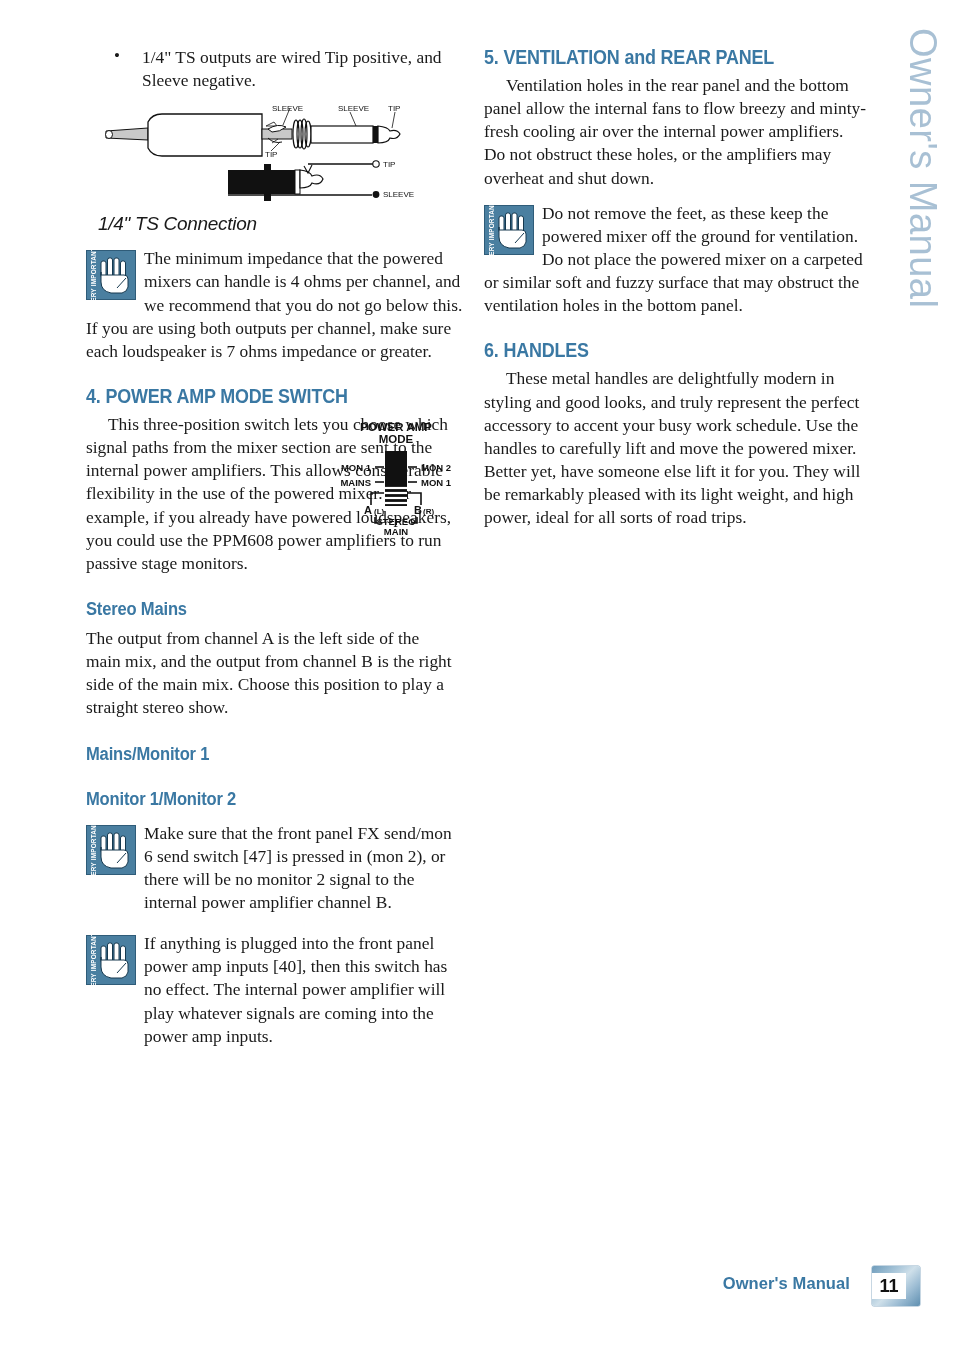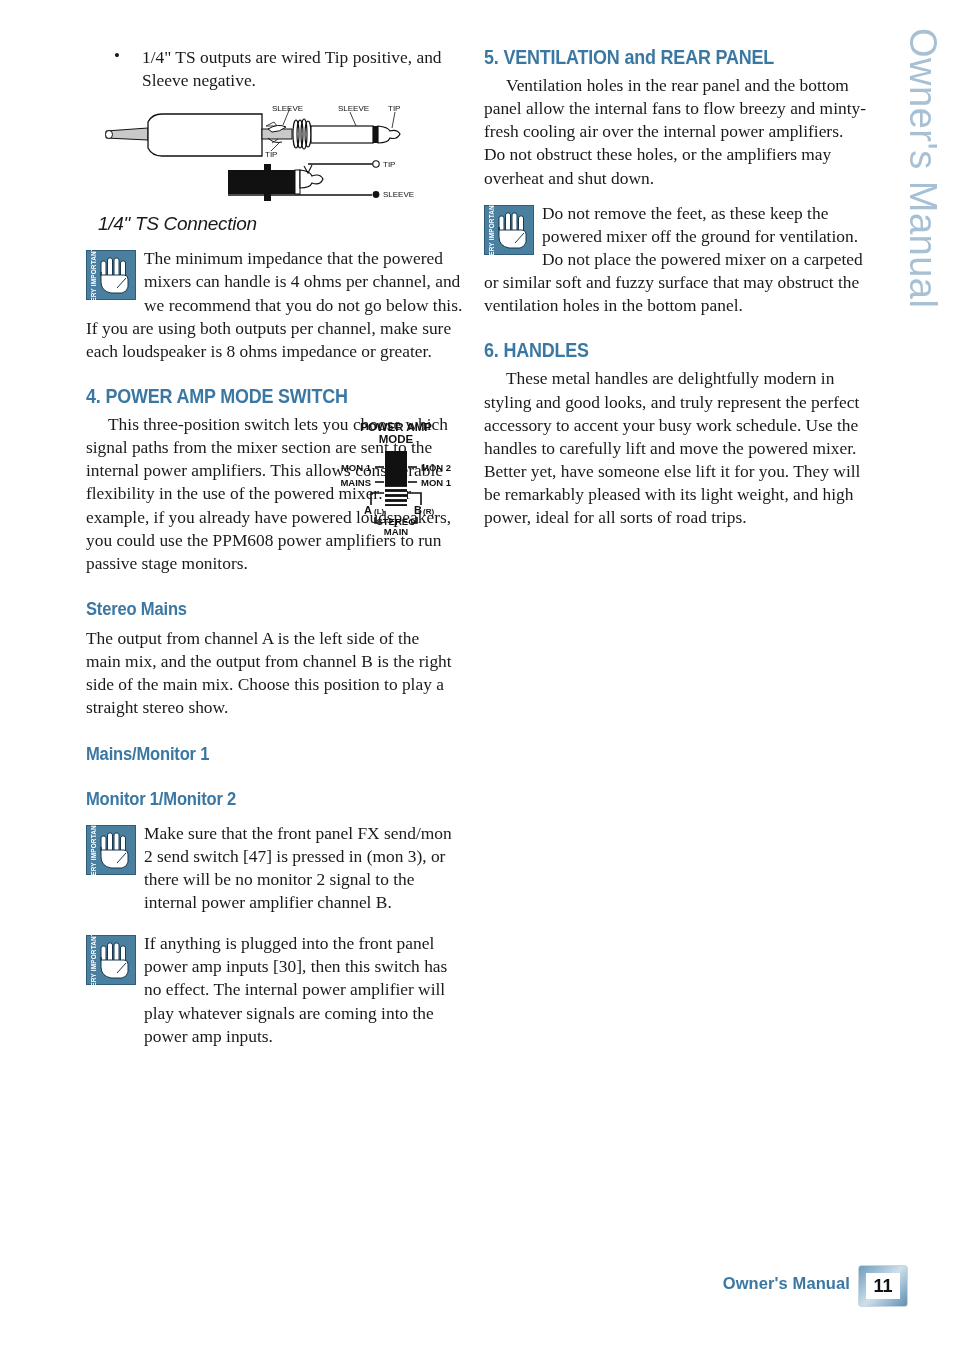--- a/index.html
+++ b/index.html
@@ -195,29 +195,28 @@
     right: 104px;
     top: 8px;
     font-family: "Liberation Sans", sans-serif;
     font-weight: bold;
     font-size: 16.5px;
     color: #3a78a3;
     letter-spacing: 0.1px;
   }
   .page-badge {
     position: absolute;
-    right: 47px;
+    right: 34px;
     top: 0px;
     width: 48px;
     height: 40px;
     background: linear-gradient(135deg,#6e9cbb 0%, #a6c4d8 30%, #cfe0ea 50%, #9dbdd4 72%, #5f8fb0 100%);
     border-radius: 2px;
     display: flex;
     align-items: center;
-    justify-content: center;
     box-shadow: 0 0 0 0.5px #8fb0c7;
   }
   .page-badge .inner {
     width: 34px;
     height: 26px;
     background: #ffffff;
     display: flex;
     align-items: center;
     justify-content: center;
     font-family: "Liberation Sans", sans-serif;
@@ -306,21 +305,21 @@
           <g fill="#ffffff" stroke="#16394f" stroke-width="1">
             <rect x="3" y="6" width="5" height="17" rx="2"></rect>
             <rect x="9.5" y="3" width="5" height="20" rx="2"></rect>
             <rect x="16" y="3" width="5" height="20" rx="2"></rect>
             <rect x="22.5" y="6" width="5" height="17" rx="2"></rect>
             <path d="M3,17 l0,10 q0,9 10,11 l11,0 q5,-1 6,-6 l0,-8 q0,-4 -4,-4 l-23,0 z"></path>
             <path d="M28,23 l-9,10" fill="none"></path>
           </g>
         </svg>
       </div>
-      <p>The minimum impedance that the powered mixers can handle is 4 ohms per channel, and we recommend that you do not go below this. If you are using both outputs per channel, make sure each loudspeaker is 8 ohms impedance or greater.</p>
+      <p>The minimum impedance that the powered mixers can handle is 4 ohms per channel, and we recommend that you do not go below this. If you are using both outputs per channel, make sure each loudspeaker is 7 ohms impedance or greater.</p>
     </div>
 
     <h2 class="section">4. POWER AMP MODE SWITCH</h2>
 
     <p class="body" style="shape-outside: polygon(0 0, 100% 0, 100% 118px, 300px 118px, 300px 0);">This three-position switch lets you choose which signal paths from the mixer section are sent to the internal power amplifiers. This allows considerable flexibility in the use of the powered mixer. For example, if you already have powered loudspeakers, you could use the PPM608 power amplifiers to run passive stage monitors.</p>
 
     <div class="sub-body">
       <h3 class="sub">Stereo Mains</h3>
       <p>The output from channel A is the left side of the main mix, and the output from channel B is the right side of the main mix. Choose this position to play a straight stereo show.</p>
     </div>
@@ -341,40 +340,40 @@
             <g fill="#ffffff" stroke="#16394f" stroke-width="1">
               <rect x="3" y="6" width="5" height="17" rx="2"></rect>
               <rect x="9.5" y="3" width="5" height="20" rx="2"></rect>
               <rect x="16" y="3" width="5" height="20" rx="2"></rect>
               <rect x="22.5" y="6" width="5" height="17" rx="2"></rect>
               <path d="M3,17 l0,10 q0,9 10,11 l11,0 q5,-1 6,-6 l0,-8 q0,-4 -4,-4 l-23,0 z"></path>
               <path d="M28,23 l-9,10" fill="none"></path>
             </g>
           </svg>
         </div>
-        <p style="padding-left:58px;margin-left:0;width:310px;">Make sure that the front panel FX send/mon 2 send switch [47] is pressed in (mon 3), or there will be no monitor 2 signal to the internal power amplifier channel B.</p>
+        <p style="padding-left:58px;margin-left:0;width:310px;">Make sure that the front panel FX send/mon 6 send switch [47] is pressed in (mon 2), or there will be no monitor 2 signal to the internal power amplifier channel B.</p>
       </div>
 
       <div class="callout" style="margin-left:0;width:368px;margin-top:18px;">
         <div class="vi-icon">
           <div class="vi-text">
             <span>VERY IMPORTANT</span>
           </div>
           <svg width="34" height="40" viewBox="0 0 34 40" xmlns="http://www.w3.org/2000/svg">
             <g fill="#ffffff" stroke="#16394f" stroke-width="1">
               <rect x="3" y="6" width="5" height="17" rx="2"></rect>
               <rect x="9.5" y="3" width="5" height="20" rx="2"></rect>
               <rect x="16" y="3" width="5" height="20" rx="2"></rect>
               <rect x="22.5" y="6" width="5" height="17" rx="2"></rect>
               <path d="M3,17 l0,10 q0,9 10,11 l11,0 q5,-1 6,-6 l0,-8 q0,-4 -4,-4 l-23,0 z"></path>
               <path d="M28,23 l-9,10" fill="none"></path>
             </g>
           </svg>
         </div>
-        <p style="padding-left:58px;margin-left:0;width:310px;">If anything is plugged into the front panel power amp inputs [30], then this switch has no effect. The internal power amplifier will play whatever signals are coming into the power amp inputs.</p>
+        <p style="padding-left:58px;margin-left:0;width:310px;">If anything is plugged into the front panel power amp inputs [40], then this switch has no effect. The internal power amplifier will play whatever signals are coming into the power amp inputs.</p>
       </div>
     </div>
 
     <div class="pa-figure">
       <svg width="150" height="118" viewBox="0 0 150 118" xmlns="http://www.w3.org/2000/svg">
         <g font-family="Liberation Sans, sans-serif" font-weight="bold" fill="#111">
           <text x="75" y="12" font-size="11.5" text-anchor="middle">POWER AMP</text>
           <text x="75" y="24" font-size="11.5" text-anchor="middle">MODE</text>
           <text x="50" y="52" font-size="9.5" text-anchor="end">MON 1</text>
           <text x="50" y="67" font-size="9.5" text-anchor="end">MAINS</text>

